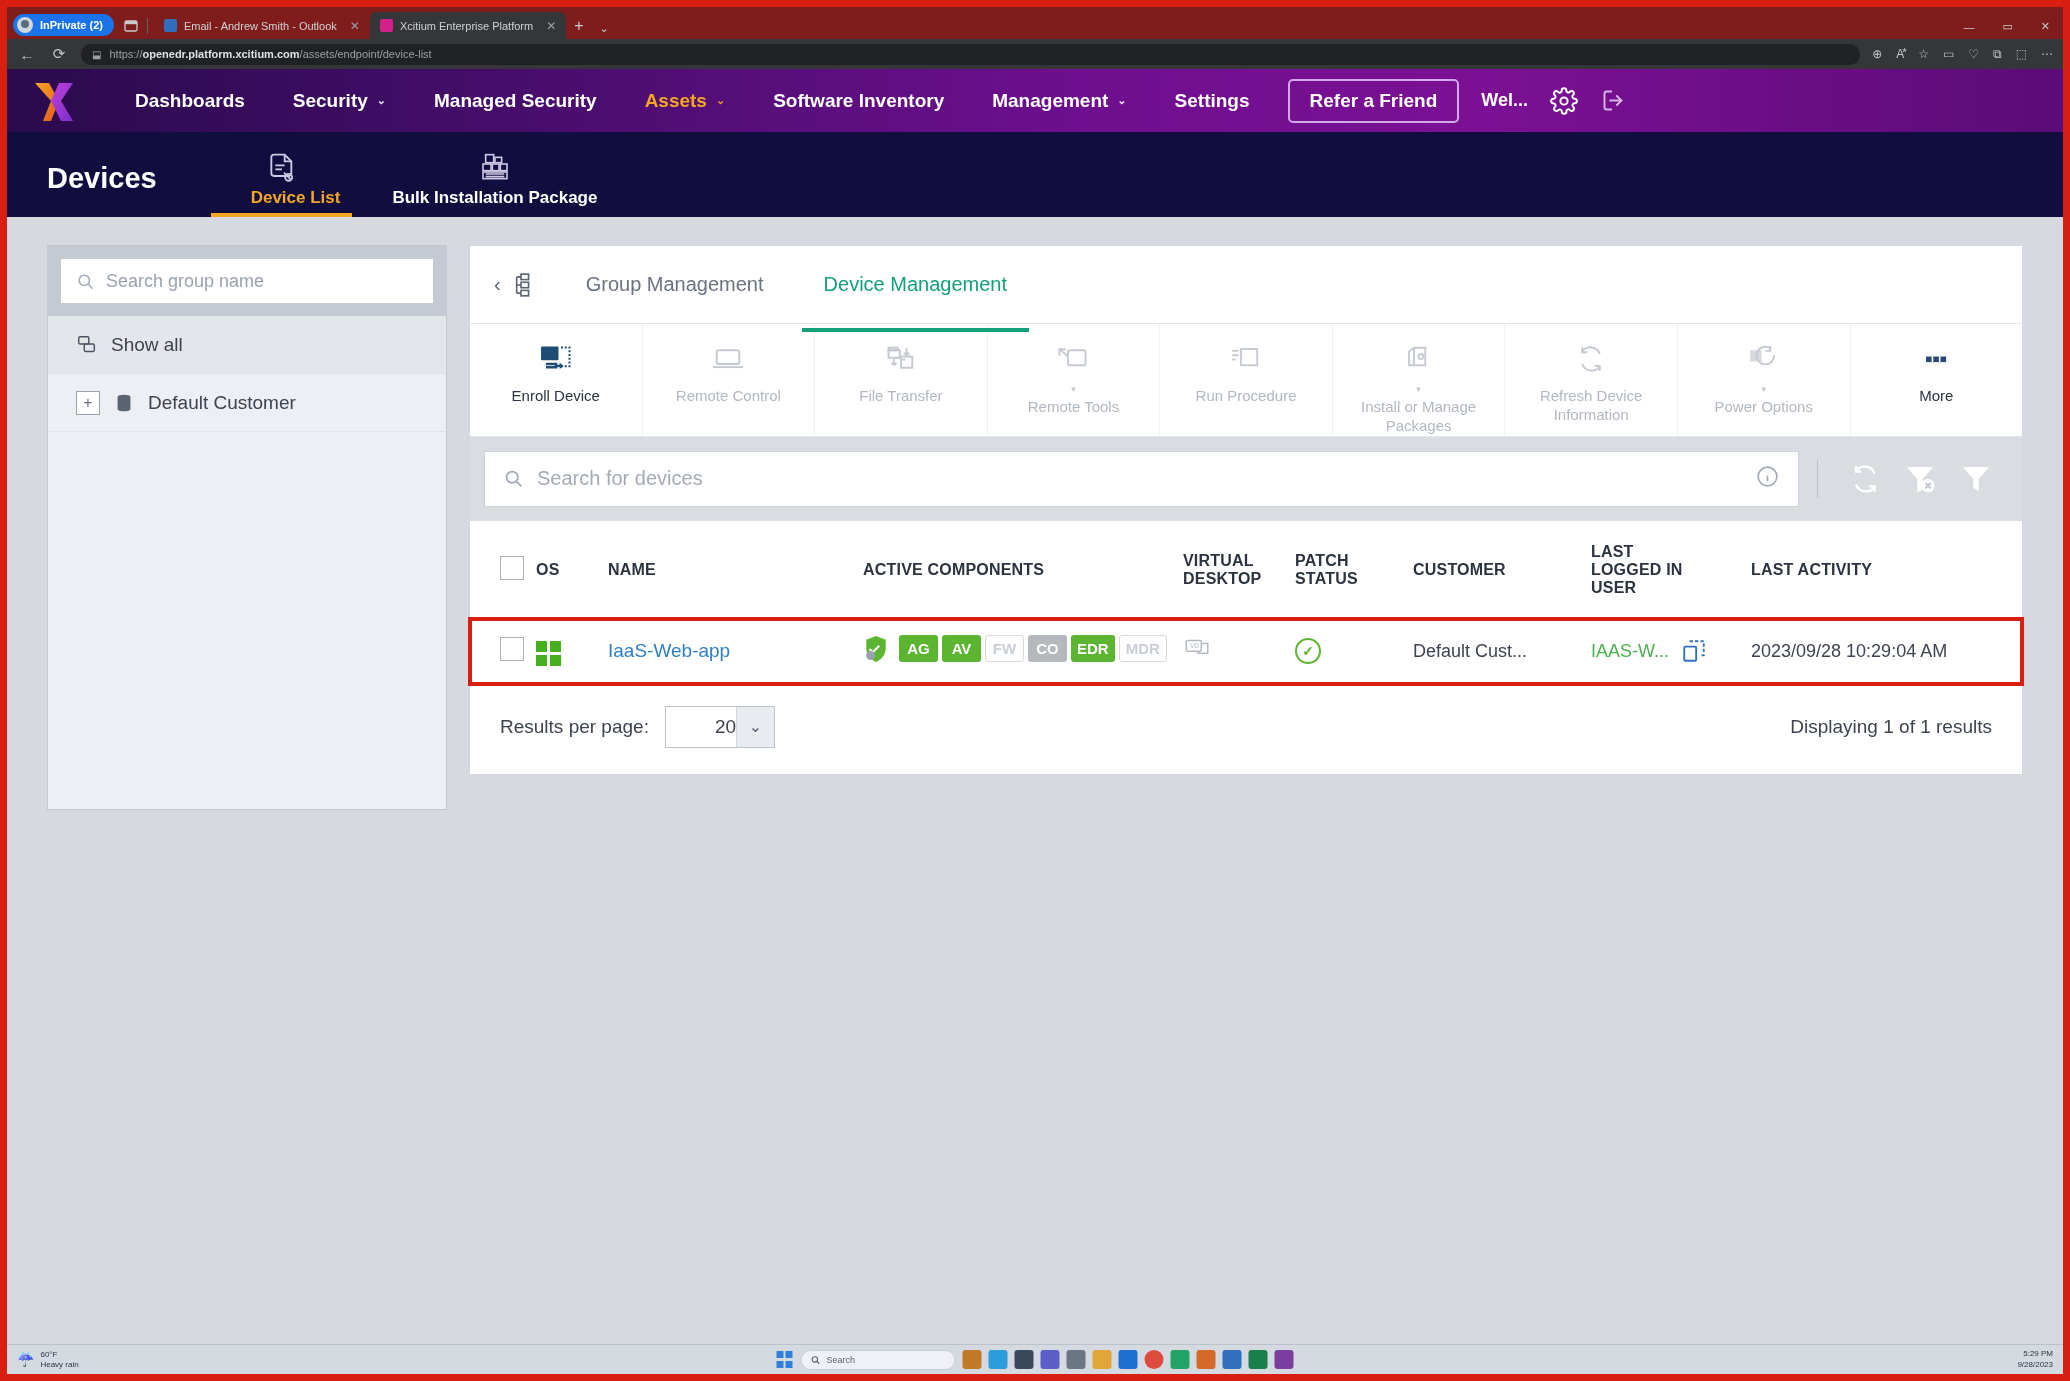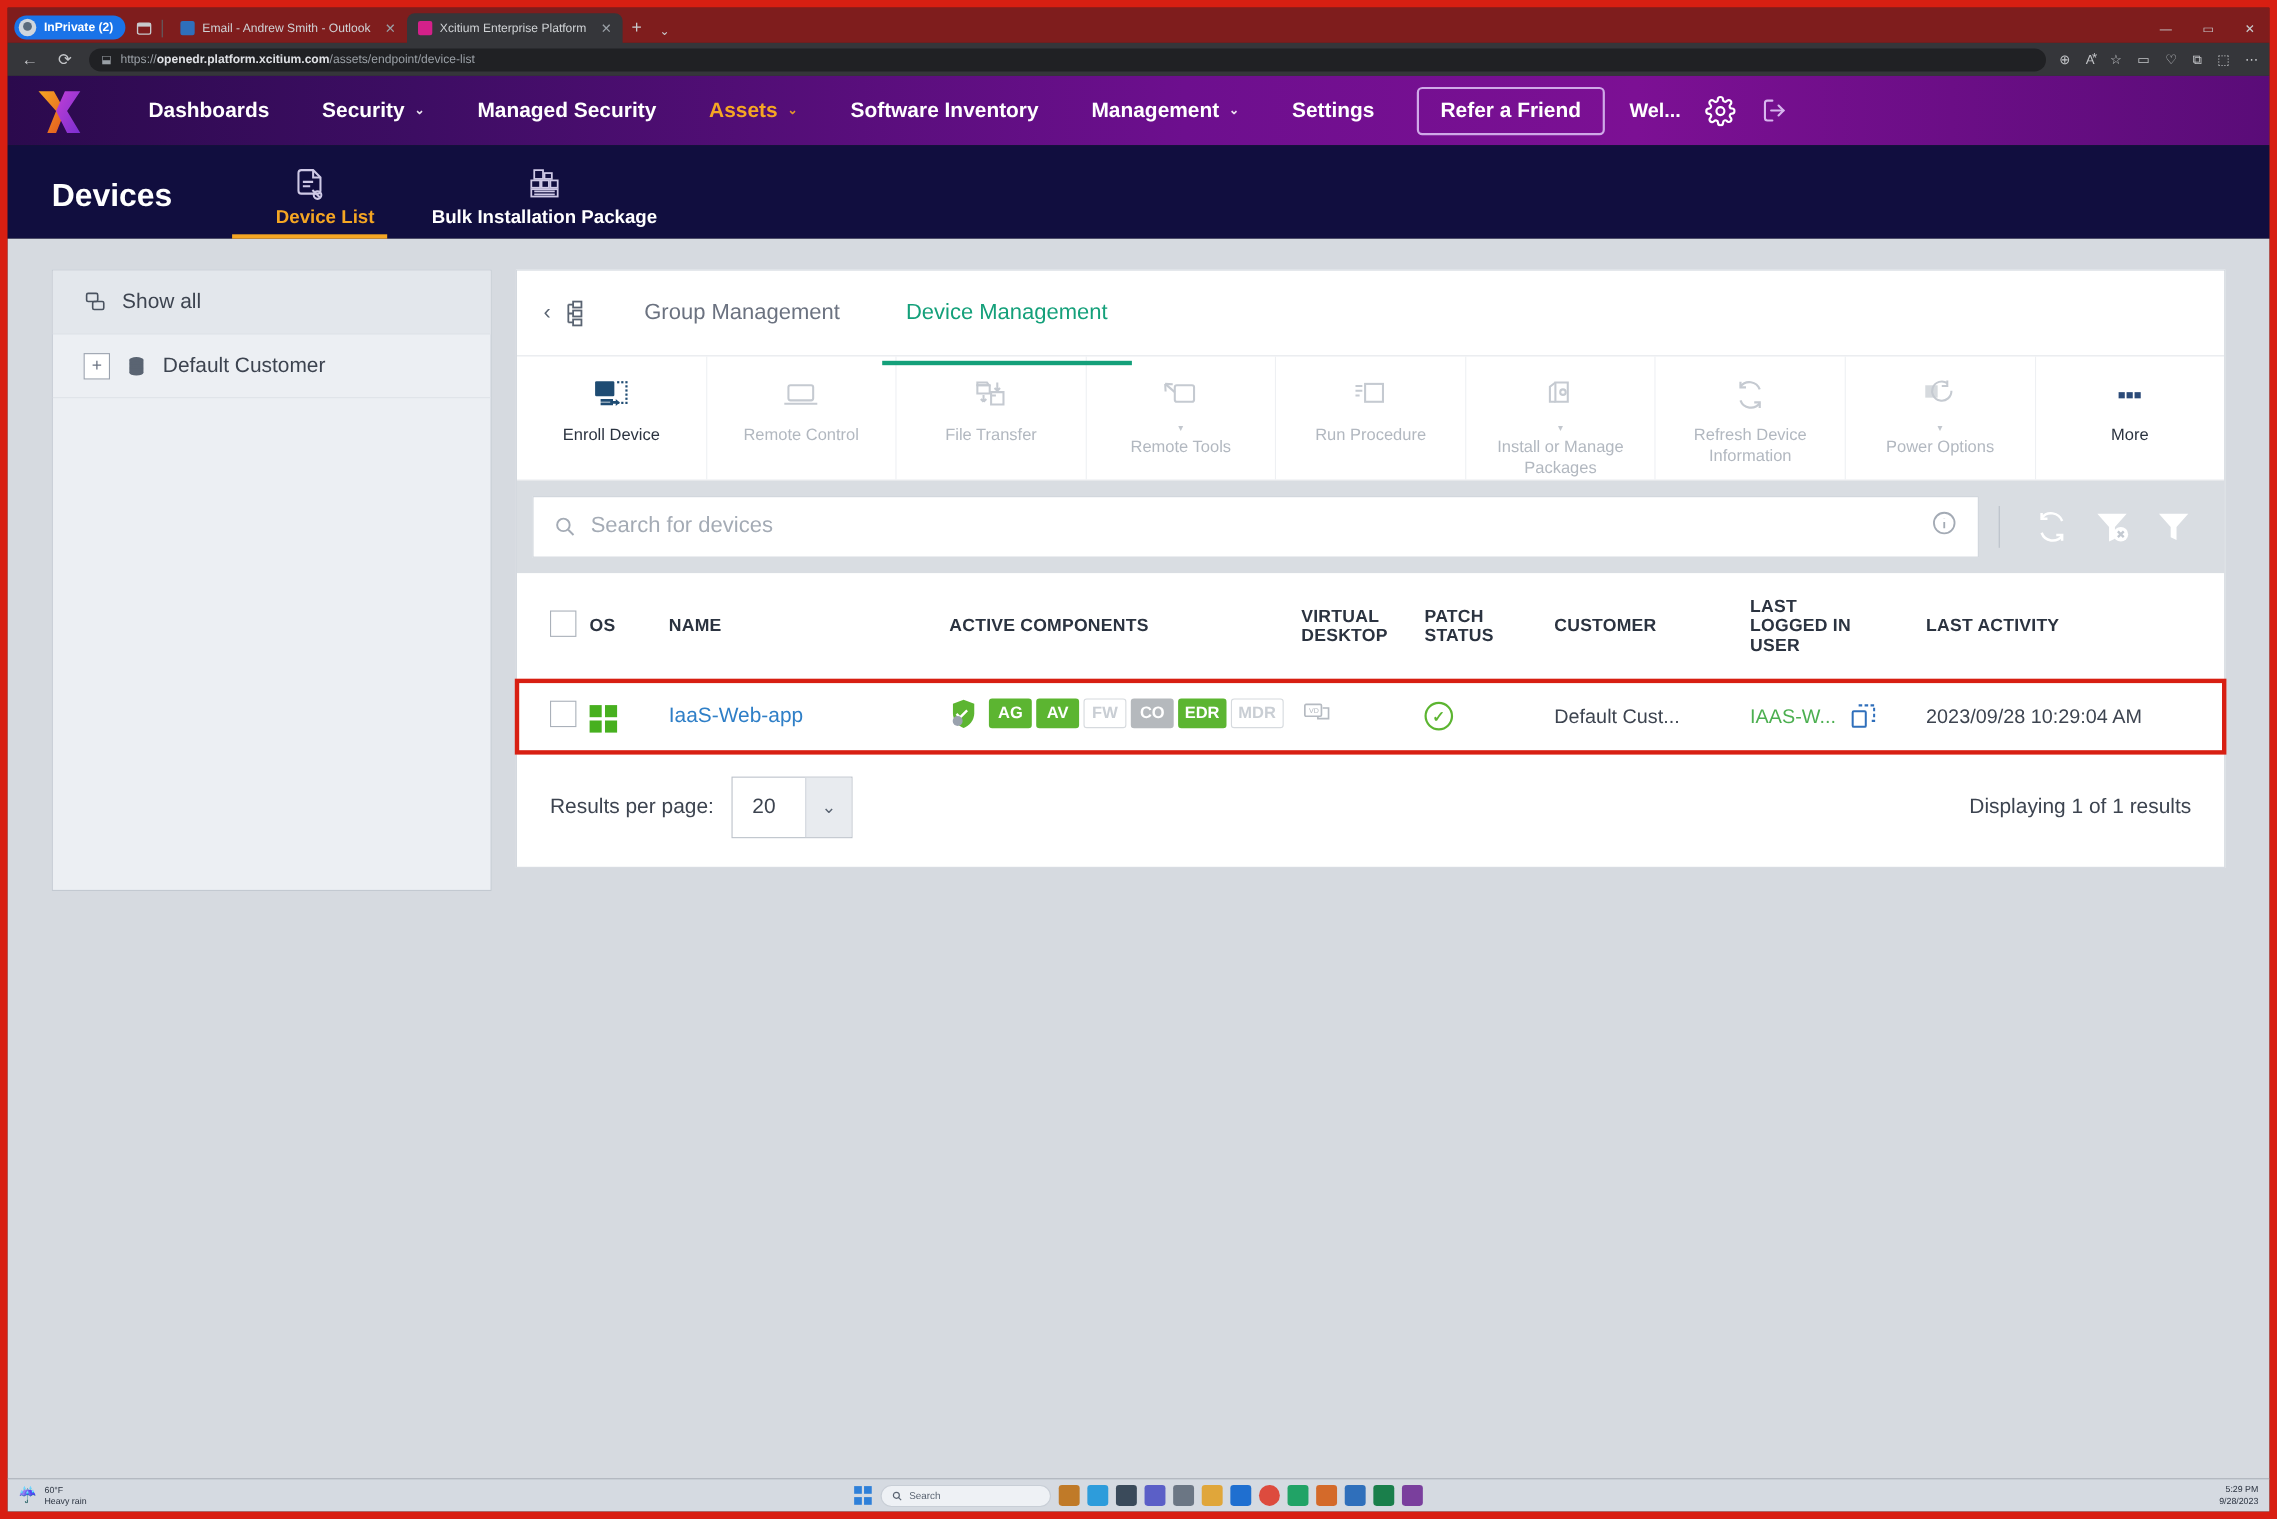--- a/index.html
+++ b/index.html
@@ -128,22 +128,22 @@
   .b-out   { background:#fff; color:#c9ced4; border:1px solid #d6dade; }
   .okring { width:26px; height:26px; border-radius:50%; border:2.5px solid #5cb531;
             color:#5cb531; display:flex; align-items:center; justify-content:center;
             font-size:14px; font-weight:bold; }
   .userlink { color:#4caf50; font-size:18px; }
 
   .hl-row td { background:#fff; }
 
   .footer { display:flex; align-items:center; padding:22px 30px 26px; }
   .rpp { font-size:19px; color:#3d4450; margin-right:16px; }
-  .sel { width:110px; height:56px; border:1px solid #bcc2ca; background:#fff;
-         display:flex; align-items:center; }
+  .sel { width:110px; height:42px; border:1px solid #bcc2ca; background:#fff;
+         display:flex; align-items:center;padding-left:31px; }
   .sel .v { flex:1; padding-left:18px; font-size:19px; color:#3d4450; }
   .sel .ar { width:42px; height:100%; background:#e8ebef; border-left:1px solid #d3d8de;
              display:flex; align-items:center; justify-content:center; color:#5a6472; }
   .disp { margin-left:auto; font-size:19px; color:#3d4450; }
 
   
   .taskbar { position:absolute; left:0; right:0; bottom:0; height:30px;
              background:#d5dae1; display:flex; align-items:center; padding:0 10px;
              border-top:1px solid #bcc2ca; }
   .wx { display:flex; align-items:center; gap:6px; font-size:8px; color:#2b3340;
@@ -304,20 +304,29 @@
           <path d="M6 16.5h14M6 18.5h14"></path>
         </svg>
       </div>
       <div class="lbl">Bulk Installation Package</div>
     </div>
   </div>
 
   <div class="body">
 
     <div class="lpanel">
+      <div class="lsearch">
+        <div class="lsearchbox">
+          <svg width="19" height="19" viewBox="0 0 24 24" fill="none" stroke="#a4abb5" stroke-width="2">
+              <circle cx="10.5" cy="10.5" r="6.5"></circle>
+              <path d="M15.5 15.5L21 21"></path>
+            </svg>
+          <span>Search group name</span>
+        </div>
+      </div>
       <div class="litem showall">
         <svg width="22" height="22" viewBox="0 0 24 24" fill="none" stroke="#4a5360" stroke-width="1.6">
           <rect x="3" y="3" width="11" height="8" rx="1.5"></rect>
             <rect x="9" y="11" width="11" height="8" rx="1.5"></rect>
         </svg>
         <span>Show all</span>
       </div>
       <div class="litem">
         <span class="plusbox">+</span>
         <svg width="22" height="22" viewBox="0 0 24 24" fill="#5a6472">

